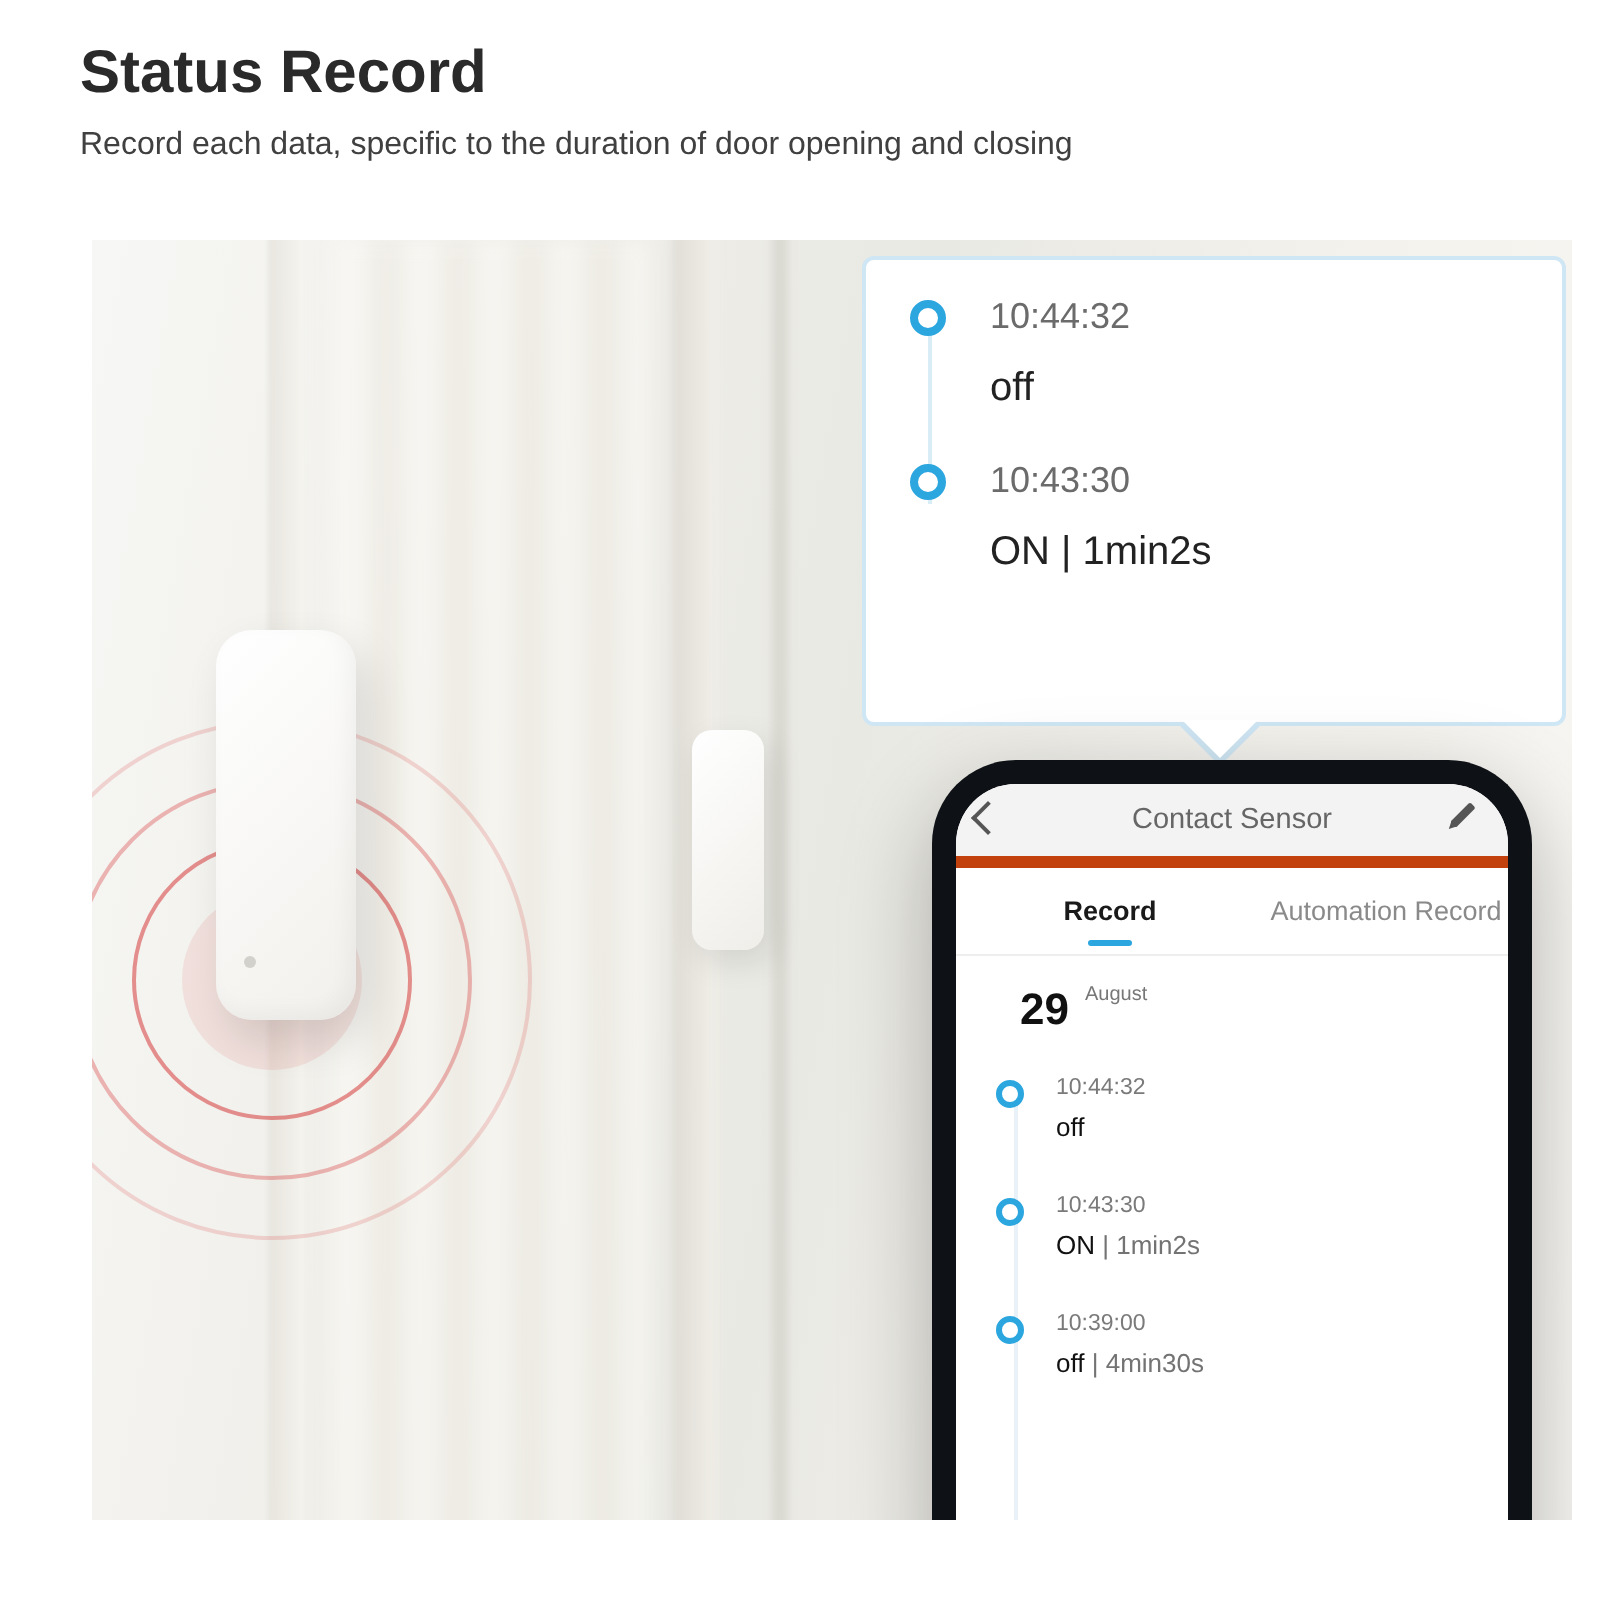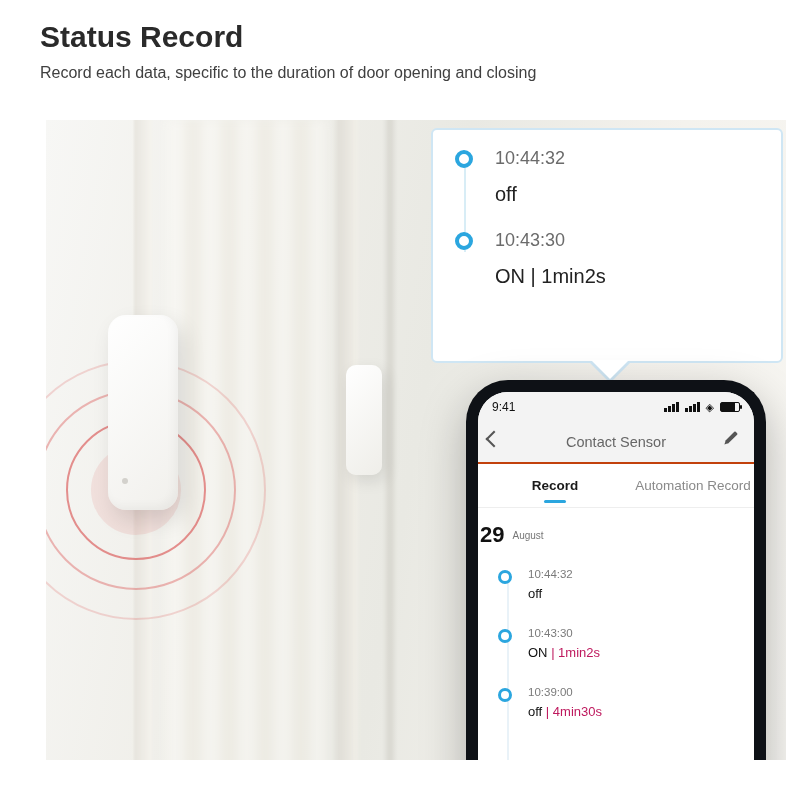--- a/index.html
+++ b/index.html
@@ -144,44 +144,44 @@
   .statusbar .right{ display:flex; gap:6px; align-items:center;}
   .sb-sig{ display:flex; gap:1px; align-items:flex-end;}
   .sb-sig i{ width:3px; background:#111; display:block;}
   .sb-sig i:nth-child(1){height:4px}.sb-sig i:nth-child(2){height:6px}.sb-sig i:nth-child(3){height:8px}.sb-sig i:nth-child(4){height:10px}
   .sb-batt{ width:20px;height:10px;border:1px solid #111;border-radius:2px;position:relative;}
   .sb-batt::after{content:"";position:absolute;right:-3px;top:2px;width:2px;height:4px;background:#111;border-radius:1px;}
   .sb-batt i{display:block;height:100%;width:80%;background:#111;}
   
   .appbar{
     height:42px; background:#f3f3f3; display:flex;align-items:center;justify-content:center;position:relative;
-    border-bottom:2px solid #c2410c;
+    border-bottom:6px solid #c2410c;
   }
   .appbar .title{ font-size:14.5px; color:#666; }
   .appbar .back{ position:absolute; left:10px; top:11px; width:12px;height:12px;border-left:2px solid #555;border-bottom:2px solid #555; transform:rotate(45deg);}
   .appbar .edit{ position:absolute; right:12px; top:12px; width:14px;height:14px; transform:rotate(-45deg);}
   .appbar .edit::before{content:"";position:absolute;width:14px;height:4px;background:#555;border-radius:1px;}
   .appbar .edit::after{content:"";position:absolute;left:-3px;top:0;width:0;height:0;border-right:4px solid #555;border-top:2px solid transparent;border-bottom:2px solid transparent;}
   
   .tabs{ display:flex; height:44px; background:#fff; border-bottom:1px solid #eee;}
   .tabs .tab{ flex:1; display:flex;flex-direction:column;align-items:center;justify-content:center; font-size:13.5px; color:#8a8a8a; position:relative;padding-left:16px;}
   .tabs .tab.active{ color:#1a1a1a; font-weight:700;}
   .tabs .tab.active::after{content:"";position:absolute;bottom:4px;width:22px;height:3px;background:#2ba6df;border-radius:2px;}
   
-  .date{ padding:14px 2px 6px; display:flex; align-items:center; gap:8px;}
+  .date{ padding:14px 32px 6px; display:flex; align-items:flex-start; gap:8px;}
   .date .d{ font-size:22px; font-weight:800; color:#111;}
   .date .m{ font-size:10px; color:#777;}
   
   .log{ padding: 4px 0 0 20px; position:relative;}
   .log .vline{ position:absolute; left:29px; top:22px; width:2px; height:400px; background:#e9f2f8;}
   .log .item{ display:flex; gap:16px; padding:10px 14px 16px 0; position:relative;}
   .log .bullet{ width:14px;height:14px;border-radius:50%;border:3px solid #2ba6df;background:#fff;flex:0 0 auto;margin-top:2px; z-index:1;}
   .log .meta .t{ font-size:11.5px; color:#7a7a7a; margin-bottom:6px;}
   .log .meta .s{ font-size:13px; color:#111;}
-  .log .meta .s .dur{ color:#be185d; font-weight:400;}
+  .log .meta .s .dur{ color:#737373; font-weight:400;}
 </style>
 </head>
 <body>
 
 <div class="header">
   <h1>Status Record</h1>
   <p>Record each data, specific to the duration of door opening and closing</p>
 </div>
 
 <div class="scene">
@@ -213,41 +213,20 @@
     <div class="row">
       <div class="dot"></div>
       <div class="info">
         <div class="time">10:43:30</div>
         <div class="state">ON  | 1min2s</div>
       </div>
     </div>
   </div>
 
   <div class="phone">
-    <div class="statusbar">
-      <span>9:41</span>
-      <div class="right">
-        <span class="sb-sig">
-            <i></i>
-            <i></i>
-            <i></i>
-            <i></i>
-          </span>
-        <span class="sb-sig">
-            <i></i>
-            <i></i>
-            <i></i>
-            <i></i>
-          </span>
-        <span style="font-size:11px;">◈</span>
-        <span class="sb-batt">
-            <i></i>
-          </span>
-      </div>
-    </div>
     <div class="appbar">
       <span class="back"></span>
       <span class="title">Contact Sensor</span>
       <span class="edit"></span>
     </div>
     <div class="tabs">
       <div class="tab active">Record</div>
       <div class="tab">Automation Record</div>
     </div>
     <div class="date">

